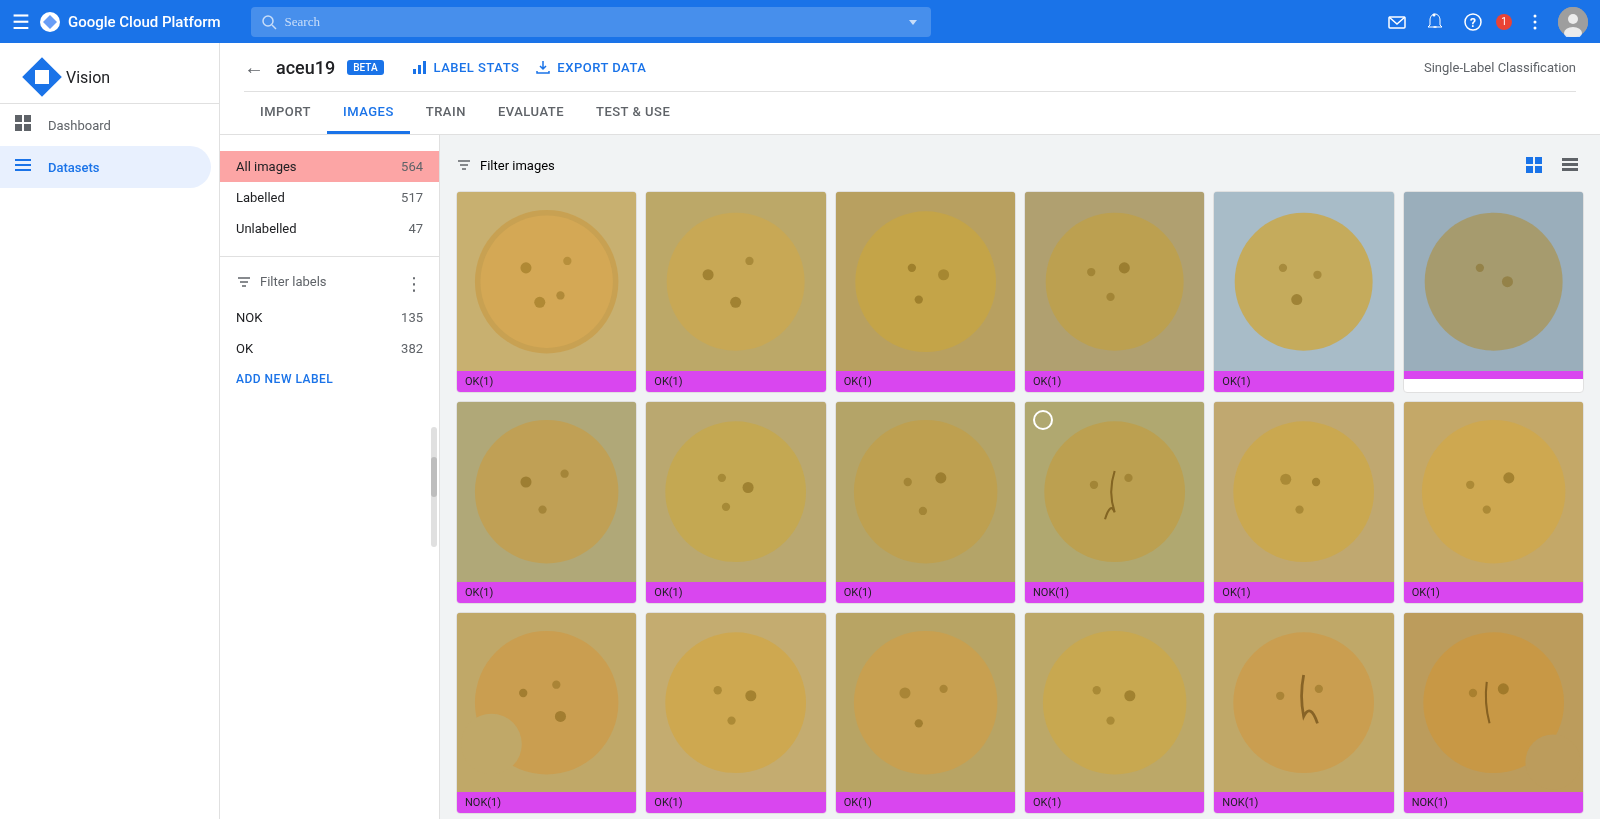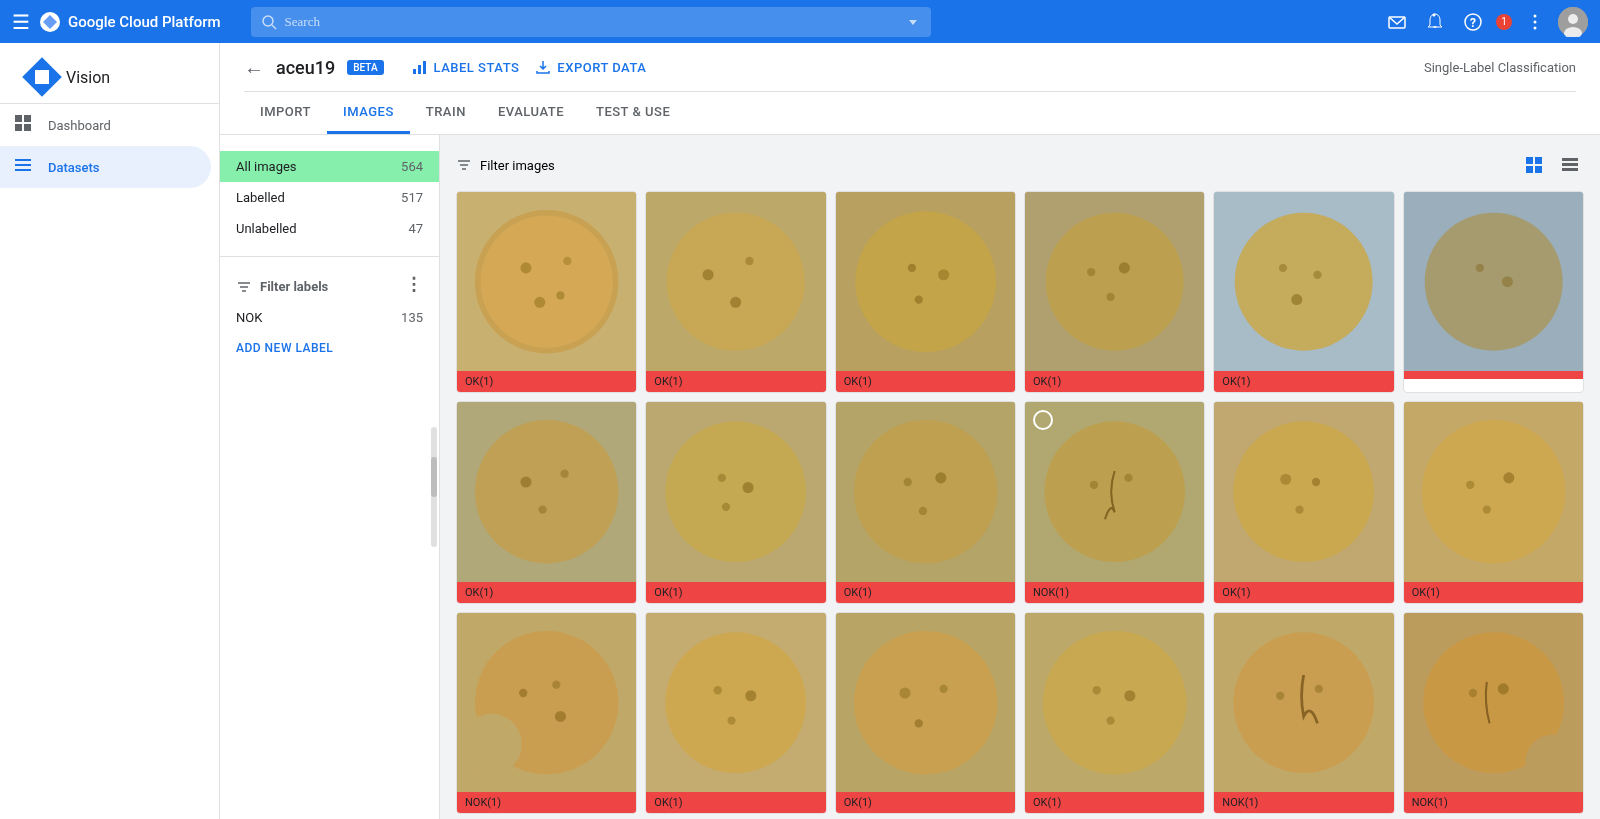--- a/index.html
+++ b/index.html
@@ -144,31 +144,30 @@
     }
     .filter-section { padding: 4px 0; }
     .filter-item {
       display: flex;
       align-items: center;
       justify-content: space-between;
       padding: 8px 16px;
       cursor: pointer;
       font-size: 13px;
     }
-    .filter-item.selected { background: #86efac; }
+    .filter-item.selected { background: #fca5a5; }
     .filter-item .filter-count { color: #5f6368; font-size: 13px; }
     .filter-divider { border: none; border-top: 1px solid #e0e0e0; margin: 8px 0; }
     .filter-labels-header {
       display: flex;
-      align-items: flex-end;
+      align-items: flex-start;
       justify-content: space-between;
       padding: 8px 16px;
       color: #5f6368;
       font-size: 13px;
-      font-weight: bold;
     }
     .add-label-btn {
       color: #1a73e8;
       font-size: 12px;
       font-weight: 500;
       padding: 8px 16px;
       cursor: pointer;
       text-transform: uppercase;
       letter-spacing: 0.5px;
     }
@@ -229,21 +228,21 @@
       display: flex;
       align-items: center;
       justify-content: center;
       overflow: hidden;
       position: relative;
     }
     .image-label {
       padding: 4px 8px;
       font-size: 11px;
       color: #202124;
-      background: #ef4444;
+      background: #d946ef;
     }
 
     
     .nok-indicator {
       position: absolute;
       top: 6px;
       left: 6px;
       width: 18px;
       height: 18px;
       border: 2px solid white;
@@ -408,20 +407,24 @@
                 <line x1="6" y1="13" x2="10" y2="13" stroke="#5f6368" stroke-width="1.5"></line>
               </svg>
             <span>Filter labels</span>
           </div>
           <span style="cursor:pointer;font-size:18px;color:#5f6368;">⋮</span>
         </div>
         <div class="filter-item">
           <span>NOK</span>
           <span class="filter-count">135</span>
         </div>
+        <div class="filter-item">
+          <span>OK</span>
+          <span class="filter-count">382</span>
+        </div>
         <div class="add-label-btn">ADD NEW LABEL</div>
 
         <div style="position:absolute;right:2px;top:50%;width:6px;height:120px;background:#e0e0e0;border-radius:3px;transform:translateY(-50%);">
           <div style="width:6px;height:40px;background:#bdbdbd;border-radius:3px;margin-top:30px;"></div>
         </div>
       </div>
 
       <div class="image-grid-container">
 
         <div class="filter-bar">

